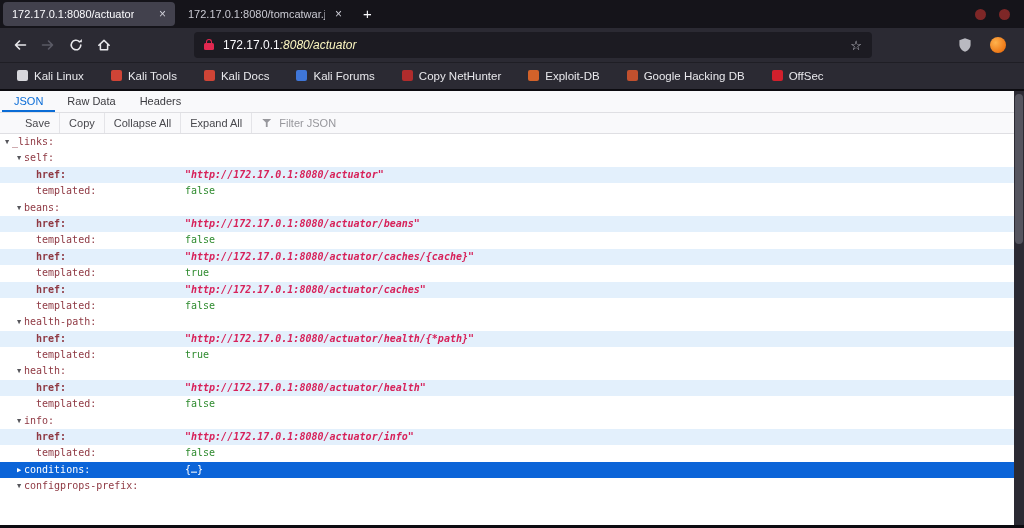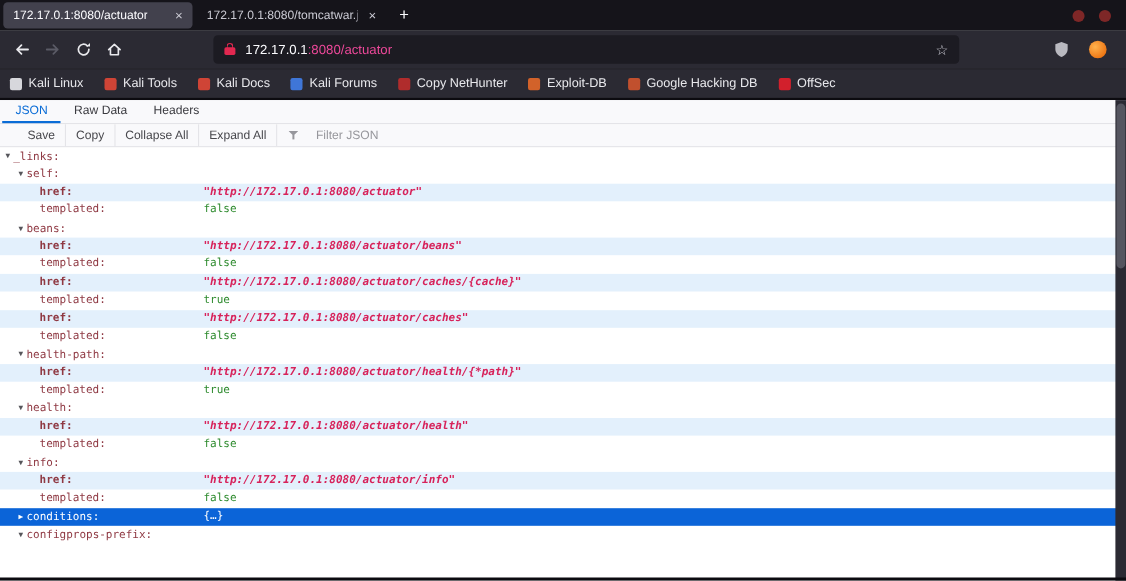--- a/index.html
+++ b/index.html
@@ -23,40 +23,40 @@
 
   
   .navbar{height:34px;background:#2b2a33;display:flex;align-items:center;padding:0 6px;}
   .nav-btn{width:28px;height:28px;display:flex;align-items:center;justify-content:center;border-radius:4px;}
   .urlbar{width:678px;height:26px;margin-left:76px;background:#1c1b22;border-radius:4px;
           display:flex;align-items:center;padding:0 10px;gap:9px;font-size:12px;}
   .lock{position:relative;width:10px;height:7px;background:#e22850;border-radius:1.5px;margin-top:3px;flex:none;}
   .lock::before{content:'';position:absolute;top:-4px;left:2px;width:4px;height:4px;
                 border:1.5px solid #e22850;border-bottom:none;border-radius:3px 3px 0 0;}
   .url-text{white-space:nowrap;color:#fbfbfe;}
-  .url-path{color:#ec4899;}
+  .url-path{color:#fef9c3;font-style:italic;}
   .star{margin-left:auto;color:#cfcfd8;font-size:13px;}
   .nav-right{margin-left:auto;display:flex;gap:17px;align-items:center;padding-right:12px;}
   .ff-orange{width:16px;height:16px;border-radius:50%;background:radial-gradient(circle at 35% 35%,#ffb24d,#e66000);display:inline-block;}
 
   
   .bookmarks{height:29px;background:#2b2a33;border-top:1px solid #1f1e25;border-bottom:2px solid #0c0b10;
              display:flex;align-items:center;padding:0 9px;gap:19px;font-size:11.5px;color:#e8e8ec;}
-  .bm{display:flex;align-items:flex-end;gap:6px;white-space:nowrap;}
+  .bm{display:flex;align-items:flex-start;gap:6px;white-space:nowrap;margin-left:8px;}
   .bm-ico{width:11px;height:11px;border-radius:2px;display:inline-block;flex:none;}
 
   
   .jv-tabs{height:22px;background:#f9f9fb;border-bottom:1px solid #dfdfe3;display:flex;align-items:stretch;
            padding-left:2px;font-size:11px;color:#3b3b40;}
   .jv-tab{padding:0 12px;display:flex;align-items:center;border-bottom:2px solid transparent;}
   .jv-tab.active{color:#0a6cd6;border-bottom-color:#0a6cd6;}
   .jv-toolbar{height:21px;background:#f9f9fb;border-bottom:1px solid #dfdfe3;display:flex;align-items:center;
               font-size:11px;color:#48484d;padding-left:16px;}
   .jv-btn{padding:0 9px;height:100%;display:flex;align-items:center;border-right:1px solid #e4e4e8;}
-  .filter{display:flex;align-items:center;gap:16px;margin-left:10px;color:#97979c;height:100%;flex:1;}
+  .filter{display:flex;align-items:center;gap:8px;margin-left:10px;color:#97979c;height:100%;flex:1;}
   .funnel{width:9px;height:8px;background:#97979c;clip-path:polygon(0 0,100% 0,60% 45%,60% 100%,40% 100%,40% 45%);display:inline-block;}
 
   
   .jv-content{height:391px;background:#fff;overflow:hidden;}
   .row{position:relative;height:16.4px;line-height:16.4px;font-family:"DejaVu Sans Mono",monospace;
        font-size:10px;white-space:nowrap;}
   .row.shaded{background:var(--shade);font-weight:bold;}
   .row.selected{background:var(--sel);}
   .twisty{display:inline-block;width:10px;font-size:7px;color:#56565b;text-align:center;vertical-align:1px;}
   .key{color:var(--key);}

